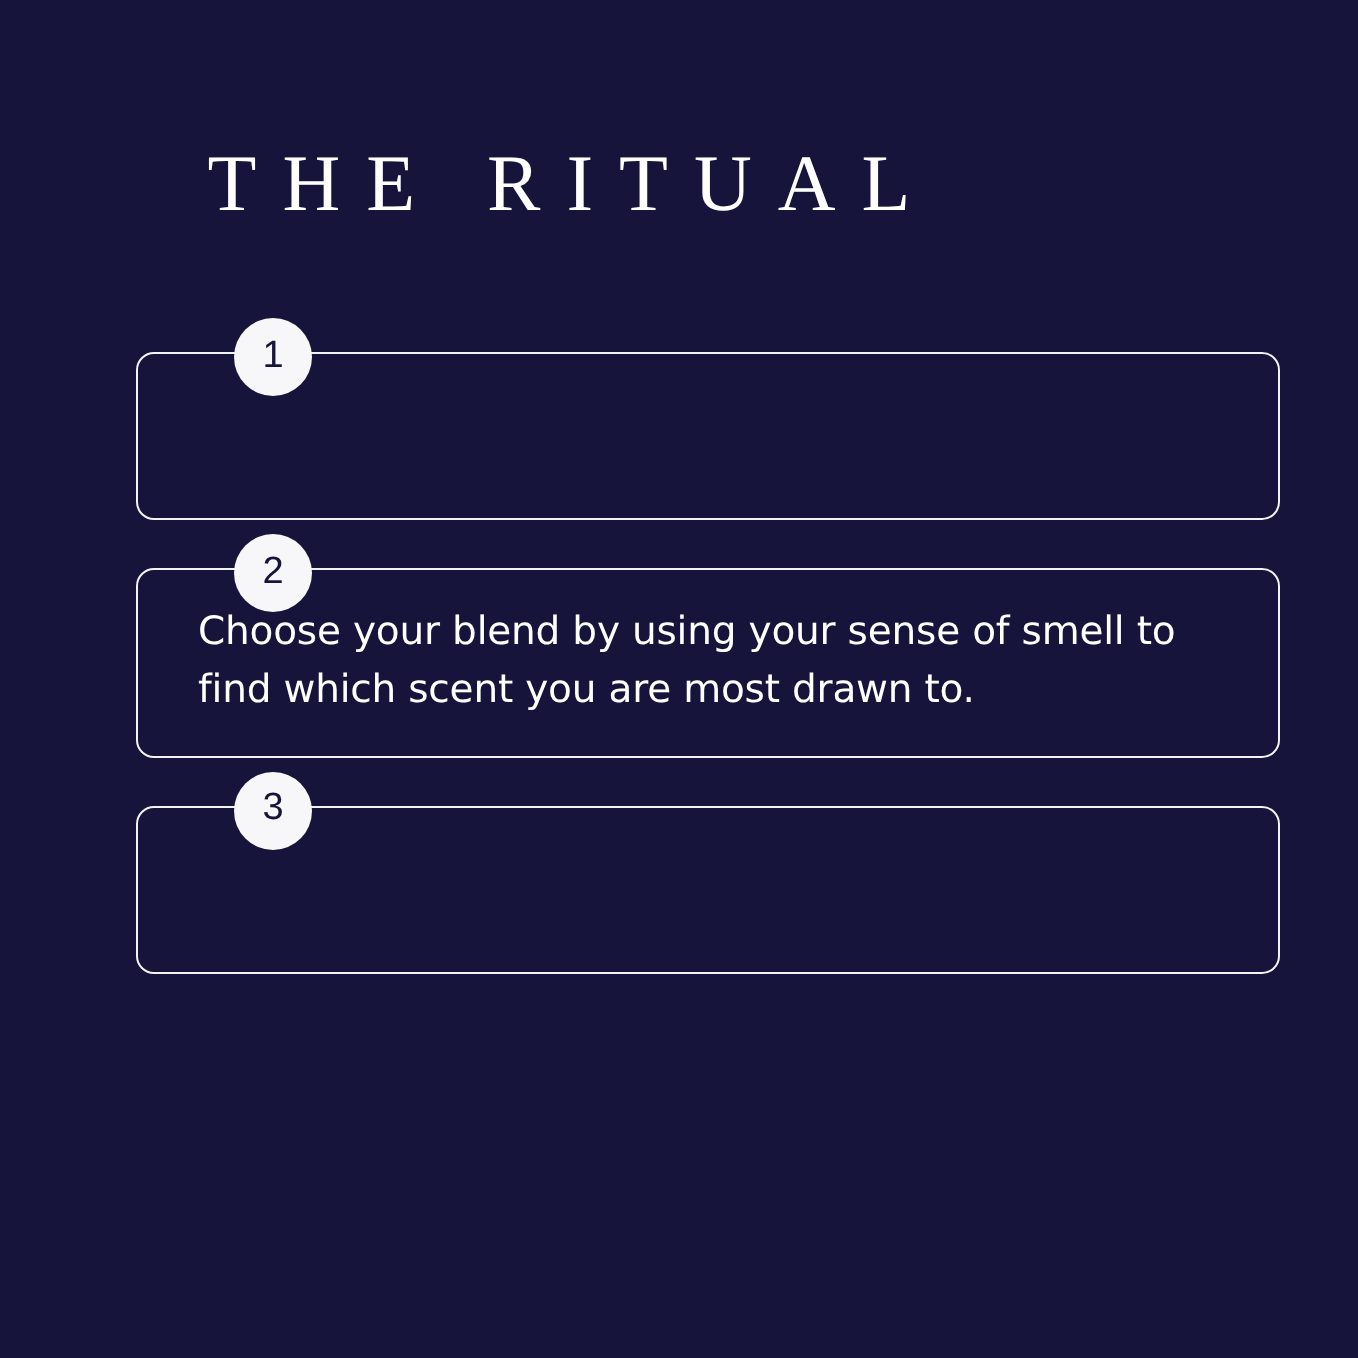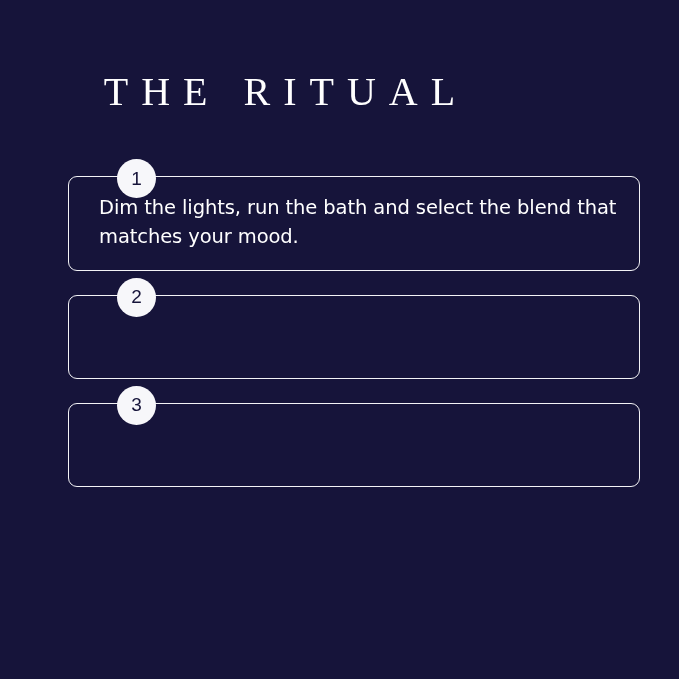--- a/index.html
+++ b/index.html
@@ -107,29 +107,29 @@
 
   <div class="title">THE RITUAL</div>
 
   <div class="steps">
 
     <div class="step">
       <div class="step-box">
         <div class="badge">
           <span class="badge-num">1</span>
         </div>
-        <p class="step-text">Dim the lights, run the bath and select the blend that matches your mood.</p>
       </div>
     </div>
 
     <div class="step">
       <div class="step-box">
         <div class="badge">
           <span class="badge-num">2</span>
         </div>
+        <p class="step-text">Choose your blend by using your sense of smell to find which scent you are most drawn to.</p>
       </div>
     </div>
 
     <div class="step">
       <div class="step-box">
         <div class="badge">
           <span class="badge-num">3</span>
         </div>
       </div>
     </div>

